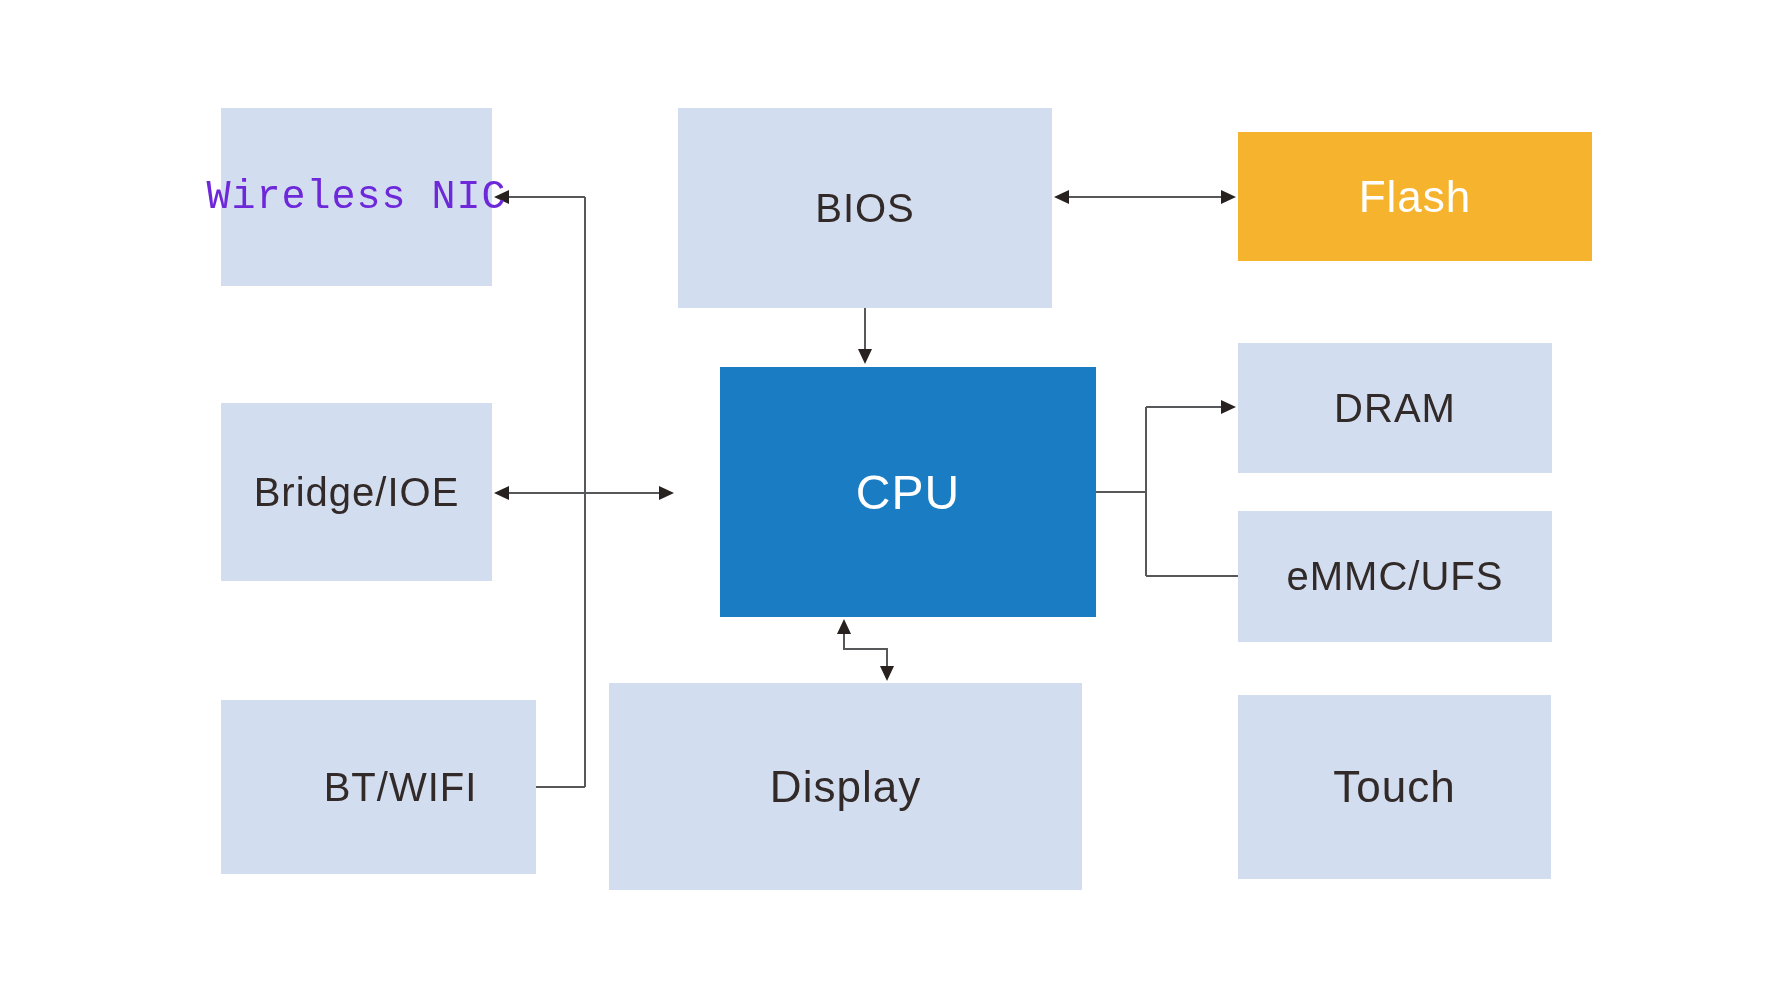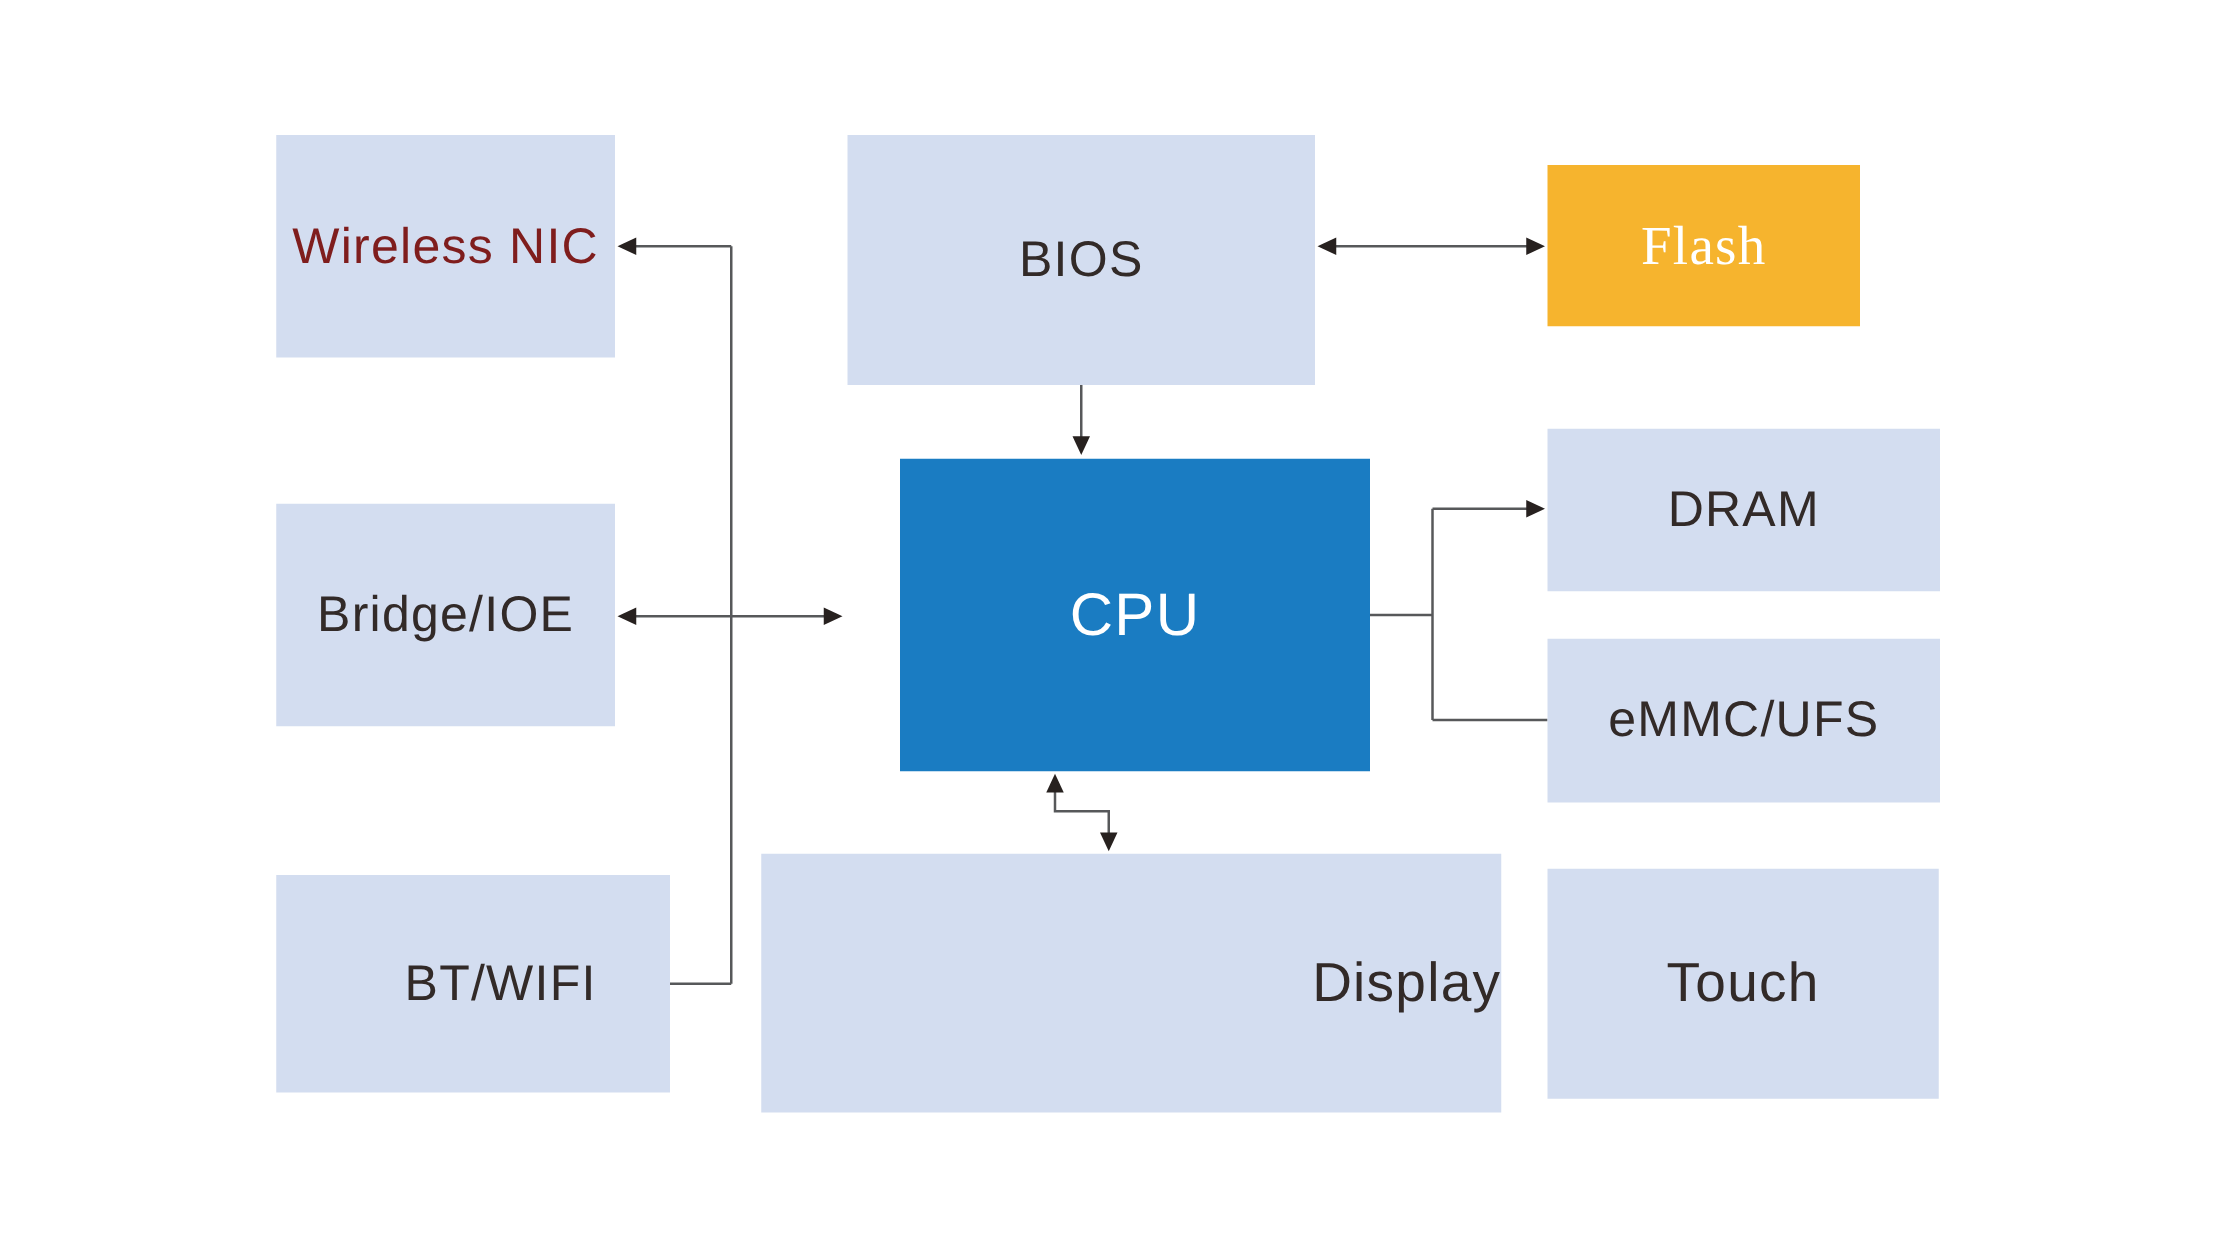--- a/index.html
+++ b/index.html
@@ -48,23 +48,23 @@
     background: #d3ddf0;
     white-space: nowrap;
   }
   
   #node-wireless-nic { left: 221px; top: 108px; width: 271px; height: 178px; }
   #node-bridge-ioe   { left: 221px; top: 403px; width: 271px; height: 178px; }
   #node-bt-wifi      { left: 221px; top: 700px; width: 271px; height: 174px; }
   
   #node-bios         { left: 678px; top: 108px; width: 374px; height: 200px; }
   #node-cpu          { left: 677px; top: 367px; width: 376px; height: 250px; font-size: 48px; }
-  #node-display      { left: 609px; top: 683px; width: 592px; height: 207px; font-size: 44px; justify-content: flex-end; }
+  #node-display      { left: 609px; top: 683px; width: 473px; height: 207px; font-size: 44px; }
   
-  #node-flash        { left: 1238px; top: 132px; width: 250px; height: 129px; font-size: 44px; font-family: Liberation Serif, serif; }
+  #node-flash        { left: 1238px; top: 132px; width: 354px; height: 129px; font-size: 44px; }
   #node-dram         { left: 1238px; top: 343px; width: 314px; height: 130px; }
   #node-emmc-ufs     { left: 1238px; top: 511px; width: 314px; height: 131px; }
   #node-touch        { left: 1238px; top: 695px; width: 313px; height: 184px; font-size: 44px; }
 </style>
 </head>
 <body style="background: rgb(255, 255, 255);">
 
 <div class="canvas">
 
   <svg class="wires" viewBox="0 0 1772 1001" xmlns="http://www.w3.org/2000/svg">
@@ -119,21 +119,21 @@
       <line class="wire" x1="1146" y1="576" x2="1238" y2="576"></line>
     </g>
 
     <g>
       <path class="wire" d="M 844 631 L 844 649 L 887 649 L 887 668"></path>
       <polygon class="head" points="844,619 837,634 851,634"></polygon>
       <polygon class="head" points="887,681 880,666 894,666"></polygon>
     </g>
   </svg>
 
-  <div class="node" id="node-wireless-nic" style="background: rgb(211, 221, 240); color: #7f1d1d;">
+  <div class="node" id="node-wireless-nic" style="background: rgb(211, 221, 240); color: #6d28d9; font-family: Liberation Mono, monospace;">
     <span>Wireless NIC</span>
   </div>
 
   <div class="node" id="node-bridge-ioe" style="background: rgb(211, 221, 240); color: rgb(50, 42, 40);">
     <span>Bridge/IOE</span>
   </div>
 
   <div class="node" id="node-bt-wifi" style="background: rgb(211, 221, 240); color: rgb(50, 42, 40); padding-left: 44px;">
     <span>BT/WIFI</span>
   </div>

